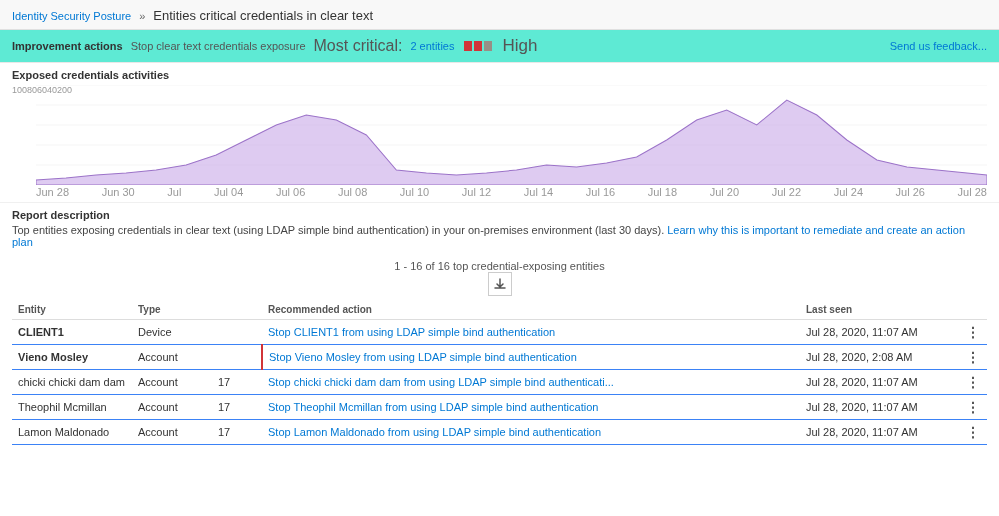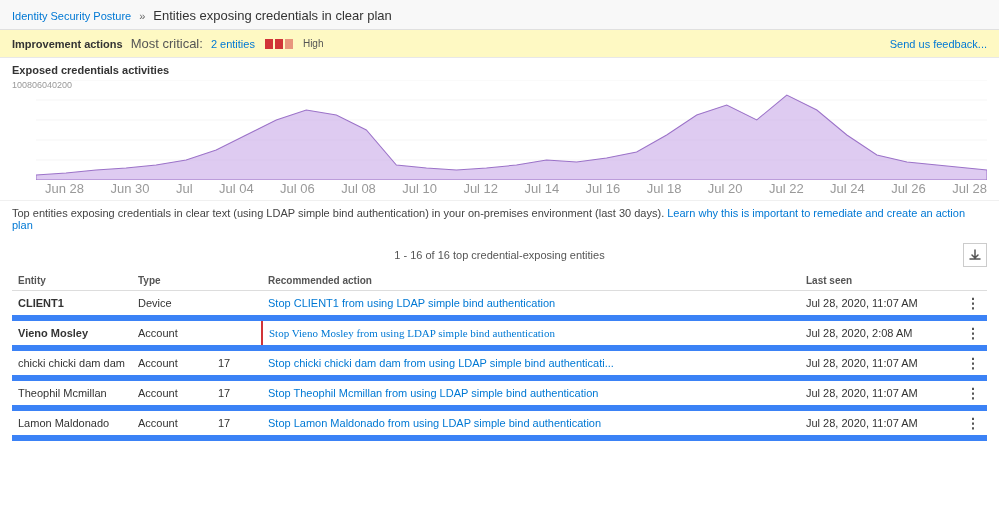--- a/index.html
+++ b/index.html
@@ -11,68 +11,68 @@
       padding: 8px 12px 6px;
       display: flex;
       align-items: center;
       gap: 4px;
     }
     .header-bar .breadcrumb-link { color: #0078d4; font-size: 11px; cursor: pointer; }
     .header-bar .breadcrumb-sep { color: #666; font-size: 11px; margin: 0 4px; }
     .header-bar .breadcrumb-current { color: #333; font-size: 13px; font-weight: 500; }
 
     .improvement-bar {
-      background: #fef9c3;
+      background: #5eead4;
       border-bottom: 1px solid #e8e8e8;
       padding: 6px 12px;
       display: flex;
       align-items: center;
       justify-content: space-between;
     }
     .improvement-bar .left { display: flex; align-items: center; gap: 8px; }
     .improvement-bar .title { font-size: 11px; font-weight: 600; color: #333; }
     .improvement-bar .action-label { font-size: 11px; color: #555; }
-    .improvement-bar .critical-label { font-size: 13px; color: #555; }
+    .improvement-bar .critical-label { font-size: 16px; color: #555; }
     .improvement-bar .entity-count { color: #0078d4; font-size: 11px; cursor: pointer; }
     .severity-bars { display: inline-flex; gap: 2px; align-items: center; margin: 0 2px; }
     .severity-bar { width: 8px; height: 10px; }
     .severity-high { background: #d13438; }
     .severity-mid { background: #d13438; }
-    .severity-label { font-size: 10px; color: #555; }
+    .severity-label { font-size: 17px; color: #555; }
     .feedback-link { font-size: 11px; color: #0078d4; cursor: pointer; }
 
     .chart-section { padding: 6px 12px 4px; }
     .chart-title { font-size: 11px; font-weight: 600; margin-bottom: 4px; }
     .y-label { font-size: 9px; color: #999; width: 24px; text-align: right; }
-    .x-label { font-size: 13px; color: #999; margin-left: 9px; }
+    .x-label { font-size: 11px; color: #999; }
 
     .report-section { padding: 6px 12px 4px; border-top: 1px solid #f0f0f0; }
     .report-title { font-size: 11px; font-weight: 600; margin-bottom: 3px; }
     .report-desc { font-size: 11px; color: #444; }
     .report-link { color: #0078d4; cursor: pointer; }
 
     .table-section { padding: 4px 12px; margin-top: 4px; }
-    .table-header-bar { display: flex; justify-content: space-between; align-items: center; margin-bottom: 4px; }
+    .table-header-bar { display: flex; justify-content: space-between; align-items: center; margin-bottom: 4px; flex-direction: column; }
     .table-count { font-size: 11px; color: #555; text-align: center; flex: 1; }
     .download-btn { width: 24px; height: 24px; border: 1px solid #ccc; background: #fff; cursor: pointer; display: flex; align-items: center; justify-content: center; font-size: 12px; color: #555; }
 
     .data-table { width: 100%; border-collapse: collapse; }
     .data-table th {
       font-size: 10px;
       font-weight: 600;
       color: #555;
       text-align: left;
       padding: 4px 6px;
       border-bottom: 1px solid #ddd;
       background: #fff;
     }
     .data-table td {
       font-size: 11px;
       padding: 4px 6px;
-      border-bottom: 6px solid #3b82f6;
+      border-bottom: 1px solid #3b82f6;
       color: #333;
       vertical-align: middle;
     }
     .action-link { color: #0078d4; cursor: pointer; }
     .more-btn { color: #555; cursor: pointer; font-size: 14px; font-weight: bold; letter-spacing: 1px; }
 
     .rec-col { max-width: 320px; }
 
     .col-entity { width: 120px; }
     .col-type { width: 80px; }
@@ -80,26 +80,27 @@
     .col-rec { }
     .col-lastseen { width: 160px; }
     .col-action { width: 24px; }
   </style>
 </head>
 <body>
 
 <div class="header-bar">
   <span class="breadcrumb-link">Identity Security Posture</span>
   <span class="breadcrumb-sep">»</span>
-  <span class="breadcrumb-current">Entities exposing credentials in clear plan</span>
+  <span class="breadcrumb-current">Entities critical credentials in clear text</span>
 </div>
 
 <div class="improvement-bar">
   <div class="left">
     <span class="title">Improvement actions</span>
+    <span class="action-label">Stop clear text credentials exposure</span>
     <span class="critical-label">Most critical:</span>
     <span class="entity-count">2 entities</span>
     <span class="severity-bars">
       <span class="severity-bar severity-high"></span>
       <span class="severity-bar severity-high"></span>
       <span class="severity-bar severity-mid" style="opacity:0.5;"></span>
     </span>
     <span class="severity-label">High</span>
   </div>
   <span class="feedback-link">Send us feedback...</span>
@@ -147,20 +148,21 @@
         <span class="x-label">Jul 22</span>
         <span class="x-label">Jul 24</span>
         <span class="x-label">Jul 26</span>
         <span class="x-label">Jul 28</span>
       </div>
     </div>
   </div>
 </div>
 
 <div class="report-section">
+  <div class="report-title">Report description</div>
   <div class="report-desc">
     <span>Top entities exposing credentials in clear text (using LDAP simple bind authentication) in your on-premises environment (last 30 days).</span>
     <span> </span>
     <span class="report-link">Learn why this is important to remediate and create an action plan</span>
   </div>
 </div>
 
 <div class="table-section" style="position:relative;">
   <div class="table-header-bar">
     <div style="flex:1;"></div>
@@ -195,21 +197,21 @@
     </td>
     <td class="col-lastseen">Jul 28, 2020, 11:07 AM</td>
     <td class="col-action">
       <span class="more-btn">⋮</span>
     </td>
   </tr>
         <tr>
     <td class="col-entity" style="font-weight:600">Vieno Mosley</td>
     <td class="col-type">Account</td>
     <td class="col-count"></td>
-    <td class="col-rec rec-col" style="border-left: 2px solid rgb(209, 52, 56); font-family: Liberation Serif, serif;">
+    <td class="col-rec rec-col" style="border-left: 2px solid rgb(209, 52, 56);">
       <span class="action-link">Stop Vieno Mosley from using LDAP simple bind authentication</span>
     </td>
     <td class="col-lastseen">Jul 28, 2020, 2:08 AM</td>
     <td class="col-action">
       <span class="more-btn">⋮</span>
     </td>
   </tr>
         <tr>
     <td class="col-entity" style="font-weight:normal">chicki chicki dam dam</td>
     <td class="col-type">Account</td>

